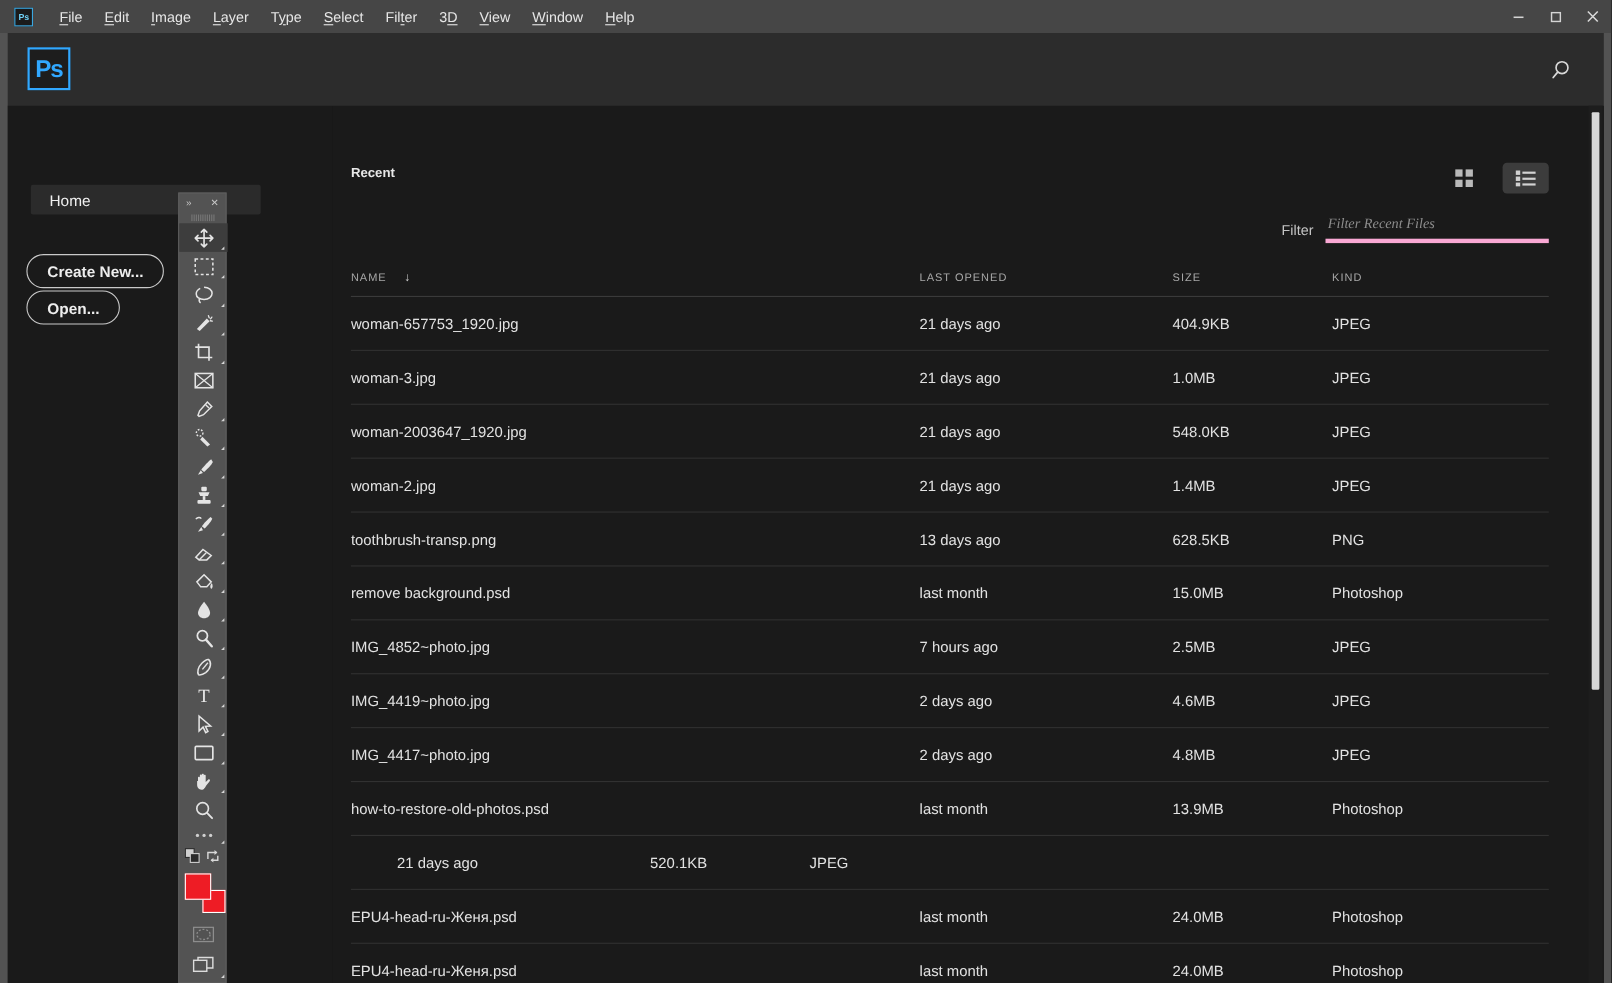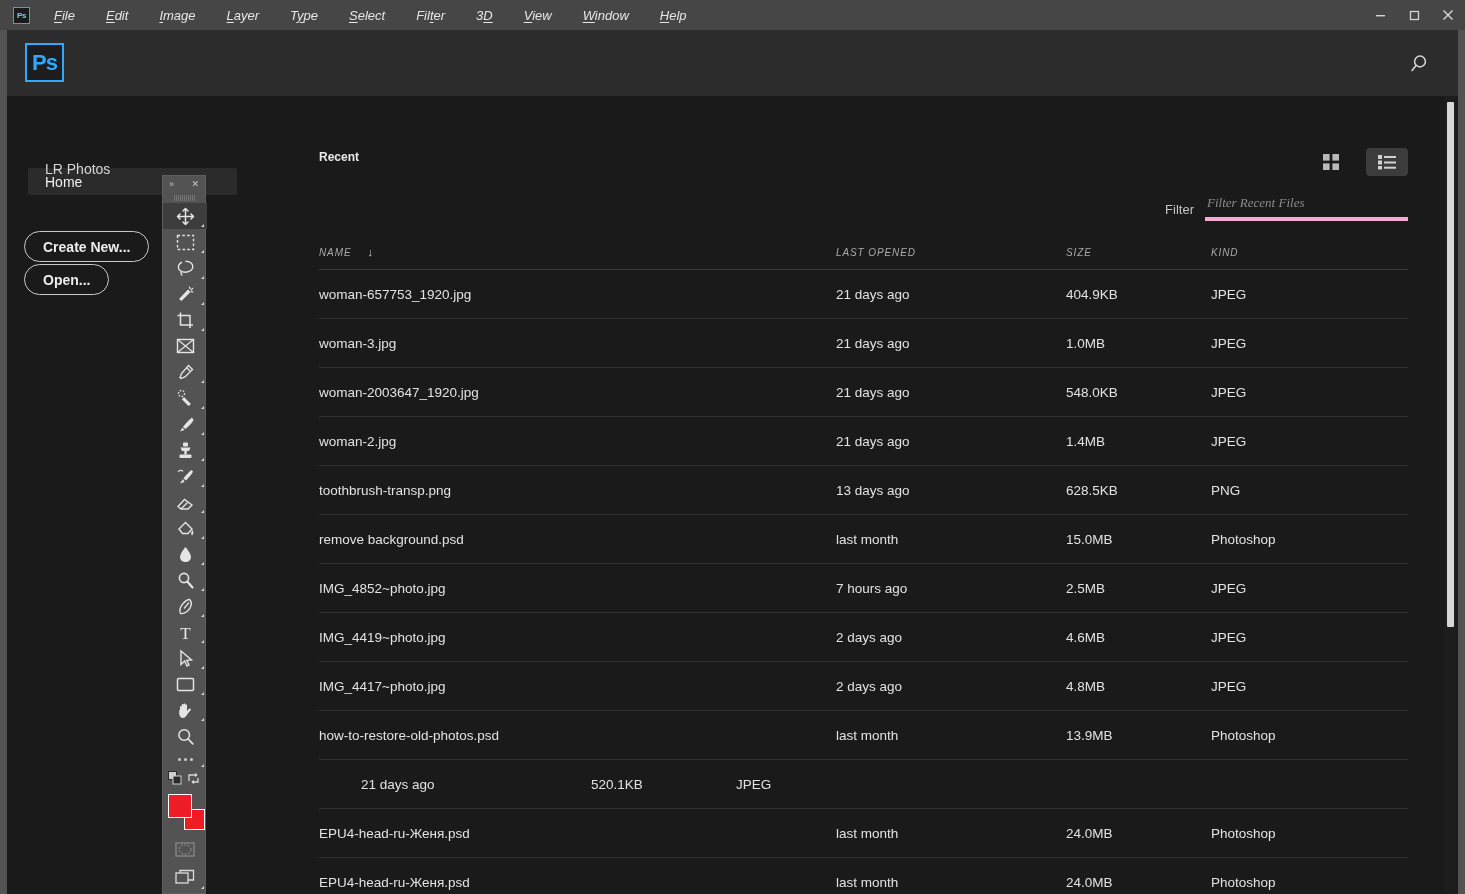--- a/index.html
+++ b/index.html
@@ -26,21 +26,21 @@
   .ps-mini {
     width: 17px; height: 17px;
     margin-left: 13px; margin-right: 14px;
     border: 1px solid #3aa7e0;
     background: #1b1b1b;
     display: flex; align-items: center; justify-content: center;
     font-size: 8px; font-weight: bold; color: #6fd0f5;
     letter-spacing: -0.3px;
     flex: 0 0 auto;
   }
-  .menu { display: flex; align-items: center; gap: 11px; font-style: italic; }
+  .menu { display: flex; align-items: center; gap: 0; }
   .menu-item {
     font-size: 13px; color: #e6e6e6;
     padding: 4px 10px;
     white-space: nowrap;
     cursor: default;
   }
   .menu-item u { text-decoration: underline; text-underline-offset: 2px; }
   .winbtns {
     position: absolute; right: 0; top: 0;
     height: 30px; display: flex; align-items: stretch;
@@ -230,21 +230,21 @@
   }
   .thead {
     display: flex; align-items: center;
     height: 34px;
     border-bottom: 1px solid #3a3a3a;
   }
   .th {
     font-size: 10px; color: #a9a9a9;
     letter-spacing: 0.9px;
     text-transform: uppercase;
-    display: flex; align-items: flex-end; gap: 16px; font-style: italic;
+    display: flex; align-items: flex-end; gap: 16px;
   }
   .c-name { width: 475px; }
   .c-open { width: 272px; padding-left: 42px; }
   .c-size { width: 145px; }
   .c-kind { width: 195px; }
   .sort-arrow { font-size: 11px; color: #cecece; line-height: 1; }
   .trow {
     display: flex; align-items: center;
     height: 49px;
     border-bottom: 1px solid #313131;
@@ -318,23 +318,20 @@
       </svg>
     </div>
   </div>
 
   <div class="workspace">
 
     <div class="leftnav">
       <div class="nav-item sel n0">
         <span>Home</span>
       </div>
-      <div class="nav-item n1">
-        <span>LR Photos</span>
-      </div>
       <button class="pillbtn b0">Create New...</button>
       <button class="pillbtn b1">Open...</button>
     </div>
 
     <div class="toolbar">
       <div class="tb-head">
         <span>»</span>
         <span>✕</span>
       </div>
       <div class="tb-grip">

